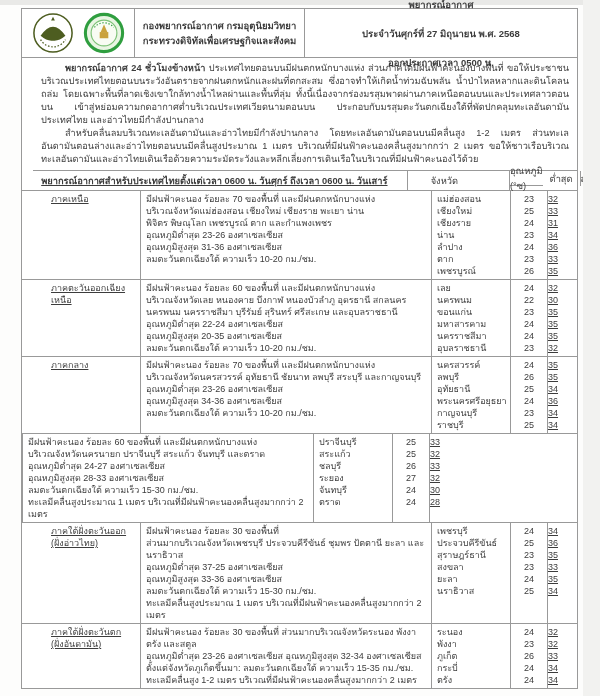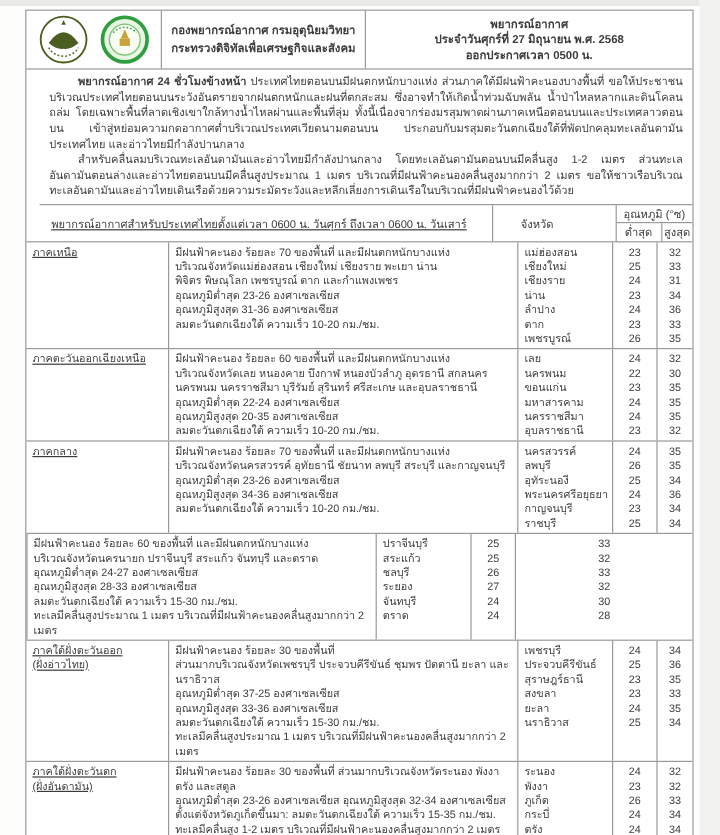--- a/index.html
+++ b/index.html
@@ -18,50 +18,50 @@
   .header-row { display:flex; border-bottom:1px solid #999; height:49px; }
   .cell-logos { width:112px; display:flex; align-items:center; justify-content:center; gap:9px; }
   .cell-org {
     width:170px; border-left:1px solid #999; display:flex; flex-direction:column;
     align-items:center; justify-content:center; text-align:center;
     font-size:9.5px; font-weight:bold; line-height:15px; color:#3c3c3c;
   }
   .cell-issue {
     flex:1; border-left:1px solid #999; display:flex; flex-direction:column;
     align-items:center; justify-content:center; text-align:center;
-    font-size:9.5px; font-weight:bold; line-height:13px; color:#3c3c3c;
+    font-size:9.5px; font-weight:bold; line-height:13px; color:#3c3c3c;gap:16px;
   }
   
   .synopsis {
     border-bottom:1px solid #999; padding:4px 8px 4px 8px;
     font-size:9.2px; line-height:13px; text-align:justify; color:#3c3c3c;margin-left:11px;
   }
   .synopsis p { text-indent:24px; }
   .synopsis .lead { font-weight:bold; }
   
   .ftable-header { display:flex; border-bottom:1px solid #999; font-size:9.3px; color:#3c3c3c; }
   .fth-title {
     width:409px; display:flex; align-items:center; justify-content:center;
-    font-weight:normal; text-decoration:underline; padding:2px;
+    font-weight:bold; text-decoration:underline; padding:2px;
   }
   .fth-prov { width:79px; border-left:1px solid #999; display:flex; align-items:center; justify-content:center; }
-  .fth-temp { width:68px; border-left:1px solid #999; display:flex; flex-direction:column;margin-left:28px; }
+  .fth-temp { width:68px; border-left:1px solid #999; display:flex; flex-direction:row;margin-left:28px; }
   .fth-temp-top { height:15px; border-bottom:1px solid #999; display:flex; align-items:center; justify-content:center; }
   .fth-temp-bottom { display:flex; height:15px; }
   .fth-min { width:37px; display:flex; align-items:center; justify-content:center; }
   .fth-max { flex:1; border-left:1px solid #999; display:flex; align-items:center; justify-content:center; }
   
   .region-row { display:flex; border-bottom:1px solid #999; font-size:9px; line-height:12px; color:#3c3c3c; }
   .region-row:last-child { border-bottom:none; }
   .rr-name  { width:118px; padding:2px 4px 2px 5px; }
-  .rr-name div { text-decoration:underline; }
+  .rr-name div { text-decoration:underline;margin-left:24px; }
   .rr-details { width:291px; border-left:1px solid #999; padding:2px 4px 2px 5px; }
   .rr-prov  { width:79px; border-left:1px solid #999; padding:2px 3px 2px 5px; }
   .rr-min   { width:37px; border-left:1px solid #999; text-align:center; padding:2px 0; }
-  .rr-max   { flex:1; border-left:1px solid #999; text-align:center; padding:2px 0; }
+  .rr-max   { flex:1; border-left:1px solid #999; padding:2px 0;text-decoration:underline; }
 </style>
 </head>
 <body>
 
 <div class="page">
   <div class="top-strip"></div>
   <div class="doc">
 
     <div class="header-row">
       <div class="cell-logos">
@@ -192,21 +192,21 @@
           <div class="rr-details">
             <div class="">มีฝนฟ้าคะนอง ร้อยละ 70 ของพื้นที่ และมีฝนตกหนักบางแห่ง</div>
             <div class="">บริเวณจังหวัดนครสวรรค์ อุทัยธานี ชัยนาท ลพบุรี สระบุรี และกาญจนบุรี</div>
             <div class="">อุณหภูมิต่ำสุด 23-26 องศาเซลเซียส</div>
             <div class="">อุณหภูมิสูงสุด 34-36 องศาเซลเซียส</div>
             <div class="">ลมตะวันตกเฉียงใต้ ความเร็ว 10-20 กม./ชม.</div>
           </div>
           <div class="rr-prov">
             <div class="">นครสวรรค์</div>
             <div class="">ลพบุรี</div>
-            <div class="">อุทัระนองี</div>
+            <div class="">อุทัยธานี</div>
             <div class="">พระนครศรีอยุธยา</div>
             <div class="">กาญจนบุรี</div>
             <div class="">ราชบุรี</div>
           </div>
           <div class="rr-min">
             <div class="">24</div>
             <div class="">26</div>
             <div class="">25</div>
             <div class="">24</div>
             <div class="">23</div>

